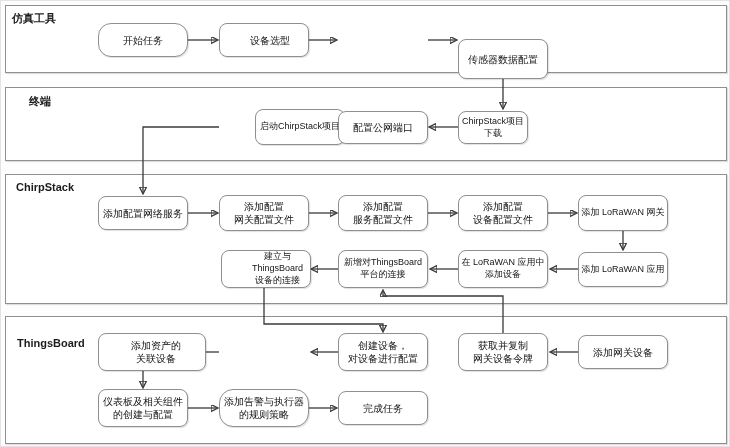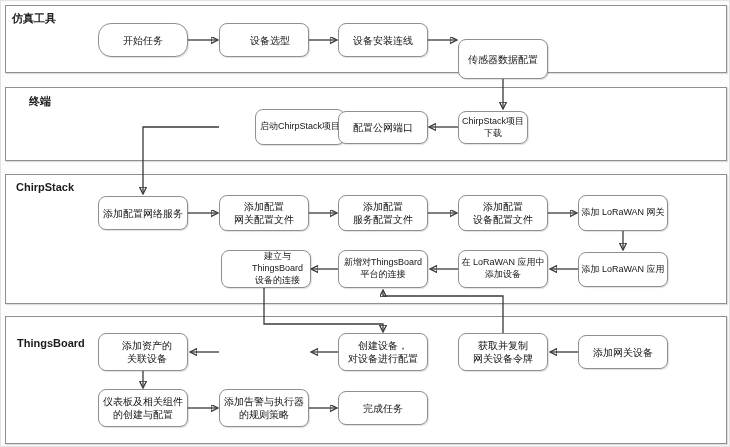--- a/index.html
+++ b/index.html
@@ -82,21 +82,20 @@
     <path d="M577,351 H550" marker-end="url(#arr)"></path>
     <path d="M337,351 H311" marker-end="url(#arr)"></path>
     <path d="M218,351 H190" marker-end="url(#arr)"></path>
     <path d="M142,370 V386" marker-end="url(#arr)"></path>
     <path d="M187,407 H216" marker-end="url(#arr)"></path>
     <path d="M308,407 H335" marker-end="url(#arr)"></path>
   </svg>
 
   <div class="node start" style="left:97px;top:22px;width:90px;height:34px;">开始任务</div>
   <div class="node" style="left:218px;top:22px;width:90px;height:34px;padding-left:14px;">设备选型</div>
-  <div class="node" style="left:337px;top:22px;width:90px;height:34px;">设备安装连线</div>
   <div class="node" style="left:457px;top:38px;width:90px;height:40px;">传感器数据配置</div>
 
   <div class="node sm" style="left:218px;top:108px;width:90px;height:36px;margin-left:36px;">启动ChirpStack项目</div>
   <div class="node" style="left:337px;top:110px;width:90px;height:33px;">配置公网端口</div>
   <div class="node sm" style="left:457px;top:110px;width:70px;height:33px;">ChirpStack项目下载</div>
 
   <div class="node" style="left:97px;top:195px;width:90px;height:34px;">添加配置网络服务</div>
   <div class="node" style="left:218px;top:194px;width:90px;height:36px;">添加配置
 网关配置文件</div>
   <div class="node" style="left:337px;top:194px;width:90px;height:36px;">添加配置
@@ -105,26 +104,26 @@
 设备配置文件</div>
   <div class="node sm" style="left:577px;top:194px;width:90px;height:36px;">添加 LoRaWAN 网关</div>
   <div class="node sm" style="left:577px;top:251px;width:90px;height:35px;">添加 LoRaWAN 应用</div>
   <div class="node sm" style="left:457px;top:249px;width:90px;height:38px;">在 LoRaWAN 应用中
 添加设备</div>
   <div class="node sm" style="left:337px;top:249px;width:90px;height:38px;">新增对ThingsBoard
 平台的连接</div>
   <div class="node sm" style="left:220px;top:249px;width:90px;height:38px;padding-left:25px;">建立与ThingsBoard
 设备的连接</div>
 
-  <div class="node" style="left:97px;top:332px;width:90px;height:38px;padding-left:10px;">添加资产的
+  <div class="node" style="left:97px;top:332px;width:108px;height:38px;padding-left:10px;">添加资产的
 关联设备</div>
   <div class="node" style="left:337px;top:332px;width:90px;height:38px;">创建设备，
 对设备进行配置</div>
   <div class="node" style="left:457px;top:332px;width:90px;height:38px;">获取并复制
 网关设备令牌</div>
   <div class="node" style="left:577px;top:334px;width:90px;height:34px;">添加网关设备</div>
   <div class="node" style="left:97px;top:388px;width:90px;height:38px;">仪表板及相关组件
 的创建与配置</div>
-  <div class="node" style="left:218px;top:388px;width:90px;height:38px;">添加告警与执行器
+  <div class="node" style="left:218px;top:388px;width:90px;height:38px;border-radius:14px;">添加告警与执行器
 的规则策略</div>
   <div class="node" style="left:337px;top:390px;width:90px;height:34px;">完成任务</div>
 
 </div>
 
 </body></html>

